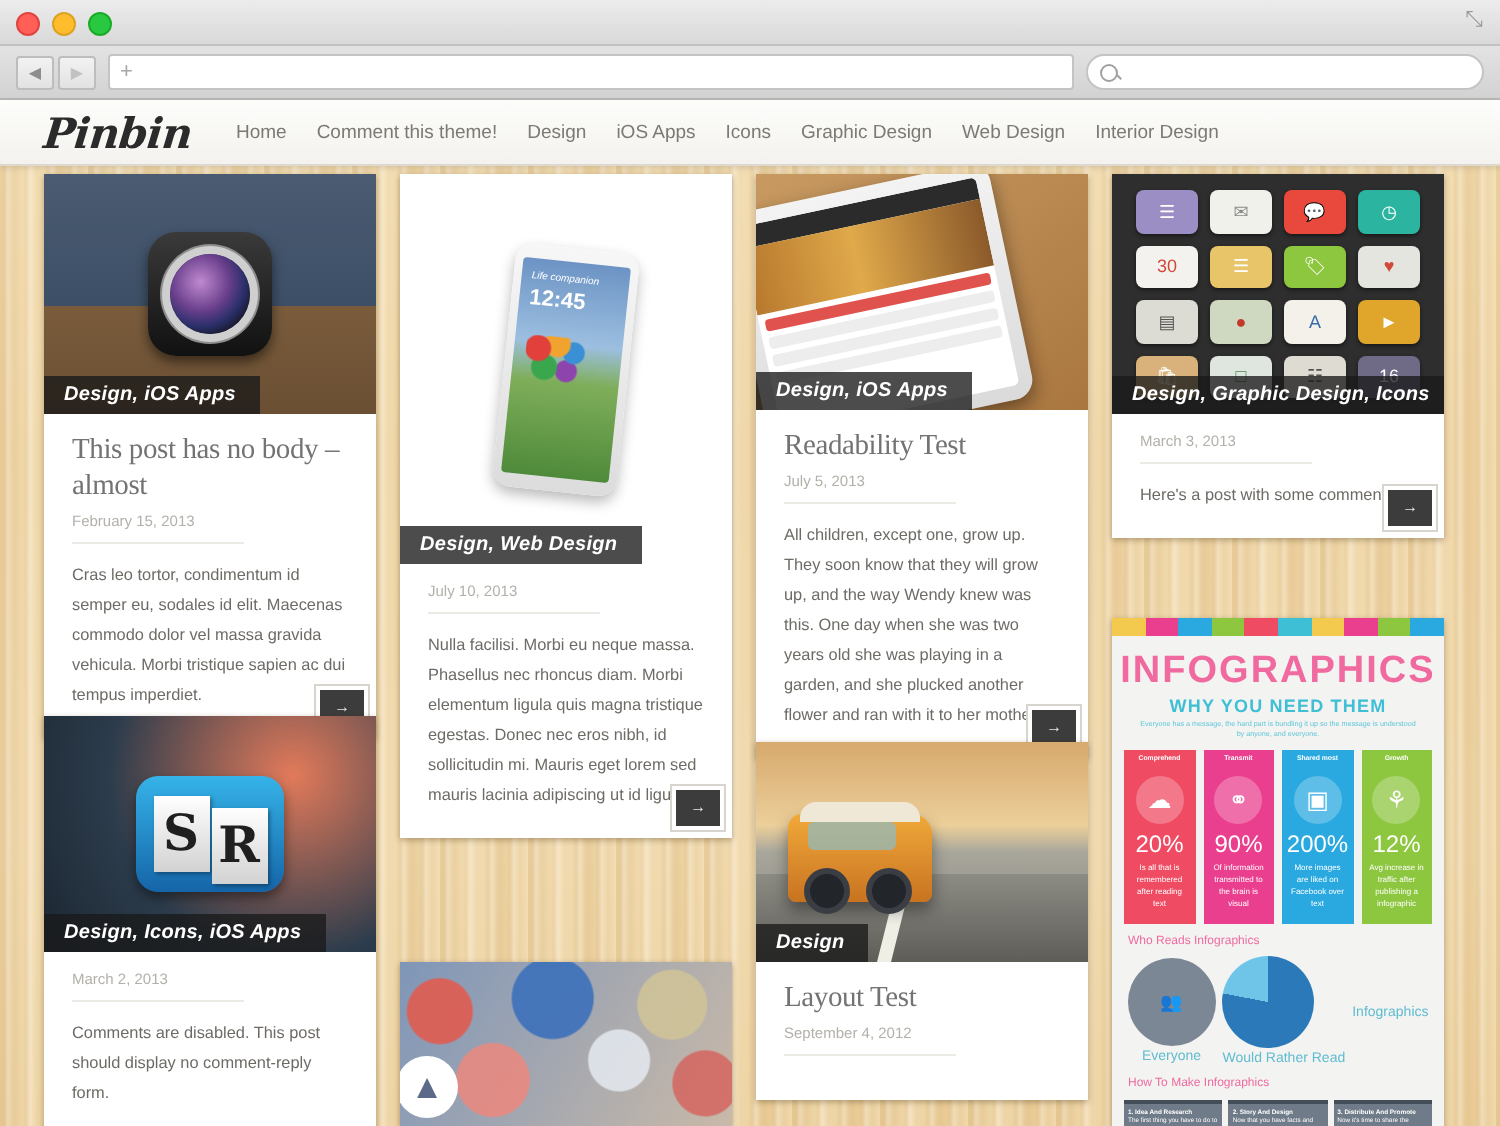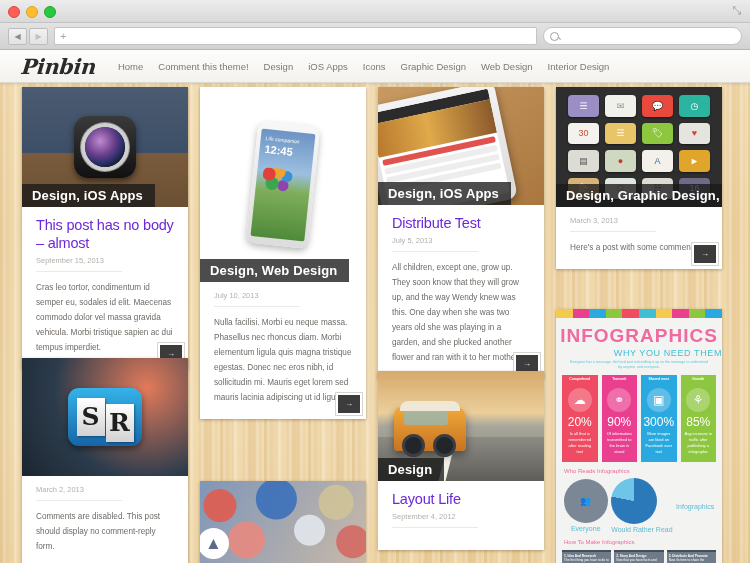--- a/index.html
+++ b/index.html
@@ -58,25 +58,25 @@
       repeating-linear-gradient(90deg,
         rgba(120,80,30,.05) 0px, rgba(255,248,225,.3) 17px,
         rgba(120,80,30,.04) 31px, rgba(255,250,230,.25) 44px),
       linear-gradient(#f2d8a8,#efd29e 30%,#f0d5a4 70%,#ecce98);
   }
   .grid{position:absolute;left:0;top:0;width:750px;height:482px;}
   .card{position:absolute;background:#fff;
     box-shadow:0 1px 3px rgba(60,40,10,.35);}
   .thumb{position:relative;width:100%;overflow:hidden;}
   .cats{position:absolute;left:0;bottom:0;background:rgba(25,25,25,.78);
-    color:#fff;font-size:13px;font-weight:bold;
+    color:#fff;font-size:10px;font-style:italic;font-weight:bold;
     padding:4px 12px 4px 10px;letter-spacing:.15px;white-space:nowrap;}
   .body{padding:9px 14px 14px 14px;position:relative;}
-  .ttl{font-size:14.5px;color:#6d28d9;line-height:18px;font-weight:normal;
-    margin:0 0 4px 0;letter-spacing:-.2px;}
+  .ttl{font-size:14.5px;color:#737373;line-height:18px;font-weight:normal;
+    margin:0 0 4px 0;letter-spacing:-.2px;font-family:Liberation Serif, serif;}
   .date{font-size:7.5px;color:#b3b0aa;padding-bottom:6px;
     border-bottom:1px solid #eceae5;margin-bottom:8px;display:block;width:62%;}
   .exc{font-size:8.2px;color:#6e6b66;line-height:15px;margin:0;}
   .more{position:absolute;right:4px;bottom:4px;width:22px;height:18px;
     background:#3c3c3c;border:2px solid #fff;box-shadow:0 0 0 1px #d8d5ce;
     color:#e8e8e8;font-size:8px;line-height:18px;text-align:center;}
 
   
   .th-camera{height:120px;background:linear-gradient(#4a5b72 0%,#3d4f66 55%,#7a5c3c 55%,#6b4f33 100%);
     display:flex;align-items:center;justify-content:center;}
@@ -154,21 +154,21 @@
   .bok-logo{position:absolute;left:-2px;bottom:4px;width:31px;height:31px;border-radius:50%;
     background:#fff;display:flex;align-items:center;justify-content:center;
     color:#5a6a88;font-size:17px;font-weight:bold;}
 
   
   .info{background:#f3f3f1;width:100%;overflow:hidden;}
   .info-top{height:9px;display:flex;}
   .info-top i{flex:1;height:100%;}
   .info-h1{text-align:center;color:#f06aa0;font-size:19px;font-weight:bold;
     letter-spacing:1px;padding:7px 0 0;}
-  .info-h2{text-align:right;color:#3fbfd6;font-size:9px;letter-spacing:.6px;padding:1px 0 2px;}
+  .info-h2{text-align:center;color:#3fbfd6;font-size:9px;letter-spacing:.6px;padding:1px 0 2px;font-weight:bold;}
   .info-sub{text-align:center;color:#5ec7da;font-size:3.6px;line-height:5px;padding:0 14px 5px;}
   .stats{display:flex;gap:4px;padding:0 6px;}
   .stat{flex:1;text-align:center;padding-bottom:5px;}
   .stat .cap{font-size:3.4px;color:#fff;padding:2px 0;font-weight:bold;}
   .stat .circ{width:24px;height:24px;border-radius:50%;background:rgba(255,255,255,.25);
     margin:5px auto 3px;display:flex;align-items:center;justify-content:center;
     font-size:12px;color:#fff;}
   .stat .big{font-size:12px;color:#fff;font-weight:normal;}
   .stat .d{font-size:4px;color:#fff;line-height:6px;padding:2px 4px;}
   .info-h3{color:#f06aa0;font-size:6px;padding:6px 0 2px 8px;}
@@ -232,34 +232,35 @@
         <div class="thumb">
           <div class="th-camera">
             <div class="cam-icon">
               <div class="cam-lens"></div>
             </div>
           </div>
           <div class="cats">Design, iOS Apps</div>
         </div>
         <div class="body">
           <h2 class="ttl">This post has no body – almost</h2>
-          <span class="date">September 15, 2013</span>
+          <span class="date">February 15, 2013</span>
           <p class="exc">Cras leo tortor, condimentum id semper eu, sodales id elit. Maecenas commodo dolor vel massa gravida vehicula. Morbi tristique sapien ac dui tempus imperdiet.</p>
           <div class="more">→</div>
         </div>
       </div>
 
       <div class="card" style="left:22px;top:277px;width:166px;">
         <div class="thumb">
           <div class="th-sr">
             <div class="sr">
               <span>S</span>
               <span class="b">R</span>
             </div>
           </div>
+          <div class="cats">Design, Icons, iOS Apps</div>
         </div>
         <div class="body">
           <span class="date">March 2, 2013</span>
           <p class="exc">Comments are disabled. This post should display no comment-reply form.</p>
         </div>
       </div>
 
       <div class="card" style="left:200px;top:6px;width:166px;">
         <div class="thumb">
           <div class="th-phone">
@@ -300,41 +301,41 @@
                   <div></div>
                   <div></div>
                   <div></div>
                 </div>
               </div>
             </div>
           </div>
           <div class="cats">Design, iOS Apps</div>
         </div>
         <div class="body">
-          <h2 class="ttl">Distribute Test</h2>
+          <h2 class="ttl">Readability Test</h2>
           <span class="date">July 5, 2013</span>
           <p class="exc">All children, except one, grow up. They soon know that they will grow up, and the way Wendy knew was this. One day when she was two years old she was playing in a garden, and she plucked another flower and ran with it to her mother.</p>
           <div class="more">→</div>
         </div>
       </div>
 
       <div class="card" style="left:378px;top:290px;width:166px;">
         <div class="thumb">
           <div class="th-bus">
             <div class="road"></div>
             <div class="line"></div>
             <div class="bus">
               <div class="wheel" style="left:8px;"></div>
               <div class="wheel" style="right:10px;"></div>
             </div>
           </div>
           <div class="cats">Design</div>
         </div>
         <div class="body">
-          <h2 class="ttl">Layout Life</h2>
+          <h2 class="ttl">Layout Test</h2>
           <span class="date">September 4, 2012</span>
         </div>
       </div>
 
       <div class="card" style="left:556px;top:6px;width:166px;">
         <div class="thumb">
           <div class="th-icons">
             <div class="ic" style="background:#9b8ec4;">☰</div>
             <div class="ic" style="background:#f1f1ec;color:#8a8a8a;">✉</div>
             <div class="ic" style="background:#e8493c;">💬</div>
@@ -389,27 +390,27 @@
               </div>
               <div class="stat" style="background:#ea3f8e">
                 <div class="cap">Transmit</div>
                 <div class="circ">⚭</div>
                 <div class="big">90%</div>
                 <div class="d">Of information transmitted to the brain is visual</div>
               </div>
               <div class="stat" style="background:#2aa9e0">
                 <div class="cap">Shared most</div>
                 <div class="circ">▣</div>
-                <div class="big">300%</div>
+                <div class="big">200%</div>
                 <div class="d">More images are liked on Facebook over text</div>
               </div>
               <div class="stat" style="background:#8dc63f">
                 <div class="cap">Growth</div>
                 <div class="circ">⚘</div>
-                <div class="big">85%</div>
+                <div class="big">12%</div>
                 <div class="d">Avg increase in traffic after publishing a infographic</div>
               </div>
             </div>
 
             <div class="info-h3">Who Reads Infographics</div>
             <div class="readers">
               <div class="rc">
                 <div class="bub">👥</div>
                 <div class="lbl">Everyone</div>
               </div>

